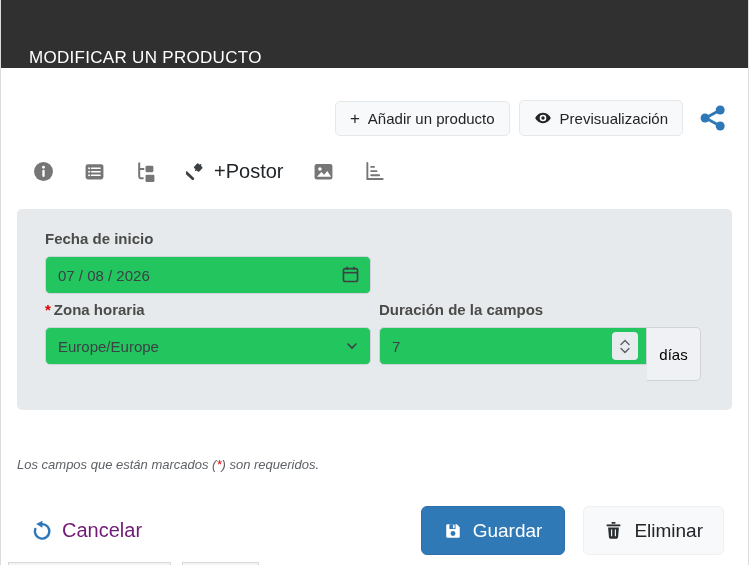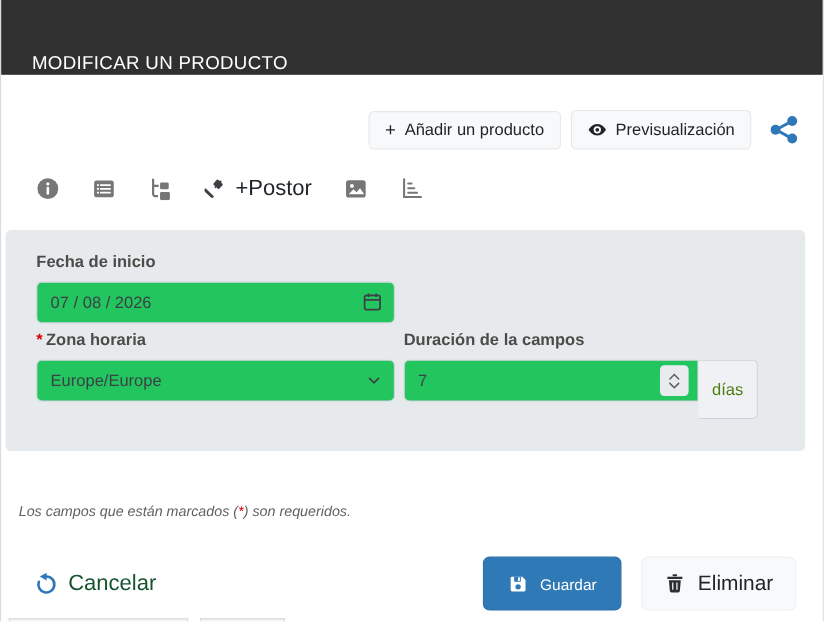--- a/index.html
+++ b/index.html
@@ -78,21 +78,21 @@
   .tool-icon svg { width: 21px; height: 21px; }
   .postor-group {
     display: inline-flex; align-items: center; gap: 7px;
     cursor: pointer; background: none; border: none; padding: 0;
     font-family: inherit;
   }
   .postor-group svg { width: 21px; height: 21px; }
   .postor-label { font-size: 20px; color: #212529; }
   
   .panel {
-    margin: 23px 16px 0 4px;
+    margin: 23px 16px 0 16px;
     background: #e7eaec;
     border-radius: 5px;
     padding: 21px 33px 29px 28px;
   }
   .panel-grid {
     display: grid;
     grid-template-columns: 326px 322px;
     column-gap: 8px;
     row-gap: 7px;
   }
@@ -150,55 +150,55 @@
   .unit-addon {
     width: 54px;
     height: 54px;
     background: #eff1f4;
     border: 1px solid #ced4da;
     border-left: none;
     border-top-right-radius: 5px;
     border-bottom-right-radius: 5px;
     display: flex; align-items: center; justify-content: center;
     font-size: 15px;
-    color: #4d7c0f;
+    color: #000000;
   }
   
   .note {
     margin: 47px 16px 0 16px;
     font-style: italic;
     font-size: 13px;
     color: #5d6166;
   }
   .note .req-mark { margin-right: 0; }
   
   .footer-row {
     margin: 34px 24px 0 30px;
     display: flex;
     align-items: center;
     justify-content: space-between;
   }
   .cancel-link {
     display: inline-flex; align-items: center; gap: 10px;
     background: none; border: none; cursor: pointer;
-    color: #14532d;
+    color: #701a75;
     font-size: 20px;
     font-family: inherit;
   }
   .cancel-link svg { width: 21px; height: 21px; }
   .footer-right { display: flex; gap: 18px; }
   .btn-save {
     display: inline-flex; align-items: center; gap: 11px;
     background: #3079b7;
     color: #ffffff;
     border: 1px solid #2d71aa;
     border-radius: 6px;
     height: 49px;
     padding: 0 22px;
-    font-size: 14px;
+    font-size: 19px;
     cursor: pointer;
     font-family: inherit;
   }
   .btn-save svg { width: 18px; height: 18px; }
   .btn-delete {
     display: inline-flex; align-items: center; gap: 11px;
     background: #f8f9fa;
     color: #212529;
     border: 1px solid #eef0f2;
     border-radius: 6px;

